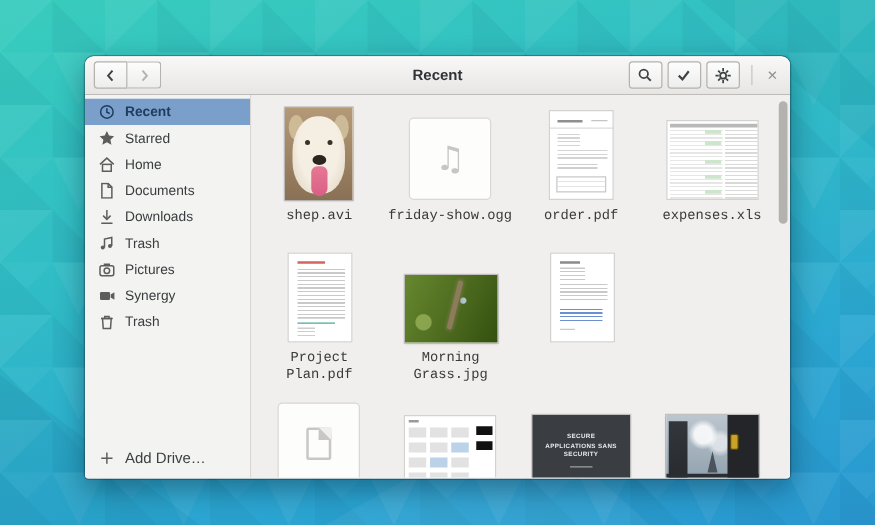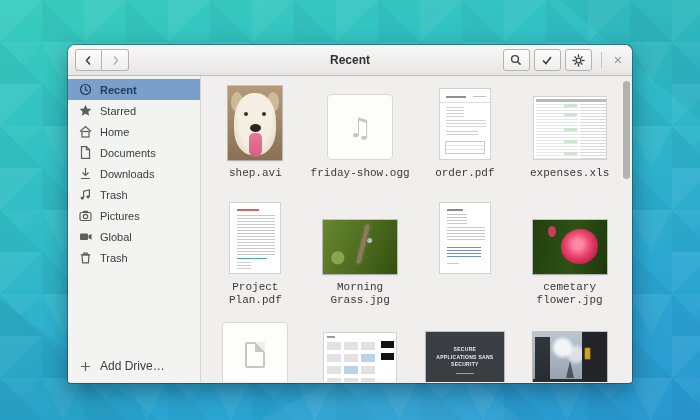--- a/index.html
+++ b/index.html
@@ -352,21 +352,21 @@
             <rect class="f" x="4" y="1.8" width="5" height="2"></rect>
           <circle cx="6.5" cy="7.5" r="2.2" fill="none"></circle>
         </svg>
         <span>Pictures</span>
       </div>
       <div class="side-item">
         <svg class="sicon" width="13" height="13">
           <rect class="f" x="1" y="3.5" width="8" height="6.5" rx="1"></rect>
           <polygon class="f" points="9.5,5.5 12.5,3.8 12.5,9.7 9.5,8"></polygon>
         </svg>
-        <span>Global</span>
+        <span>Synergy</span>
       </div>
       <div class="side-item">
         <svg class="sicon" width="13" height="13">
           <path d="M3,3.8 h7 l-0.6,8 h-5.8 z" fill="none"></path>
             <line x1="1.8" y1="3.8" x2="11.2" y2="3.8"></line>
           <path d="M4.8,3.8 v-1.6 h3.4 v1.6" fill="none"></path>
         </svg>
         <span>Trash</span>
       </div>
       <div class="add-drive">
@@ -432,29 +432,20 @@
               <div class="grass-stalk"></div>
             </div>
           </div>
           <div class="flabel">Morning Grass.jpg</div>
         </div>
         <div class="cell">
           <div class="thumbbox">
             <div class="doc t-synergy"></div>
           </div>
         </div>
-        <div class="cell">
-          <div class="thumbbox">
-            <div class="ph t-rose">
-              <div class="rose-bloom"></div>
-              <div class="rose-bud"></div>
-            </div>
-          </div>
-          <div class="flabel">cemetary flower.jpg</div>
-        </div>
       </div>
 
       <div class="grid-row">
         <div class="cell">
           <div class="thumbbox">
             <div class="card">
               <div class="page-glyph"></div>
             </div>
           </div>
         </div>

